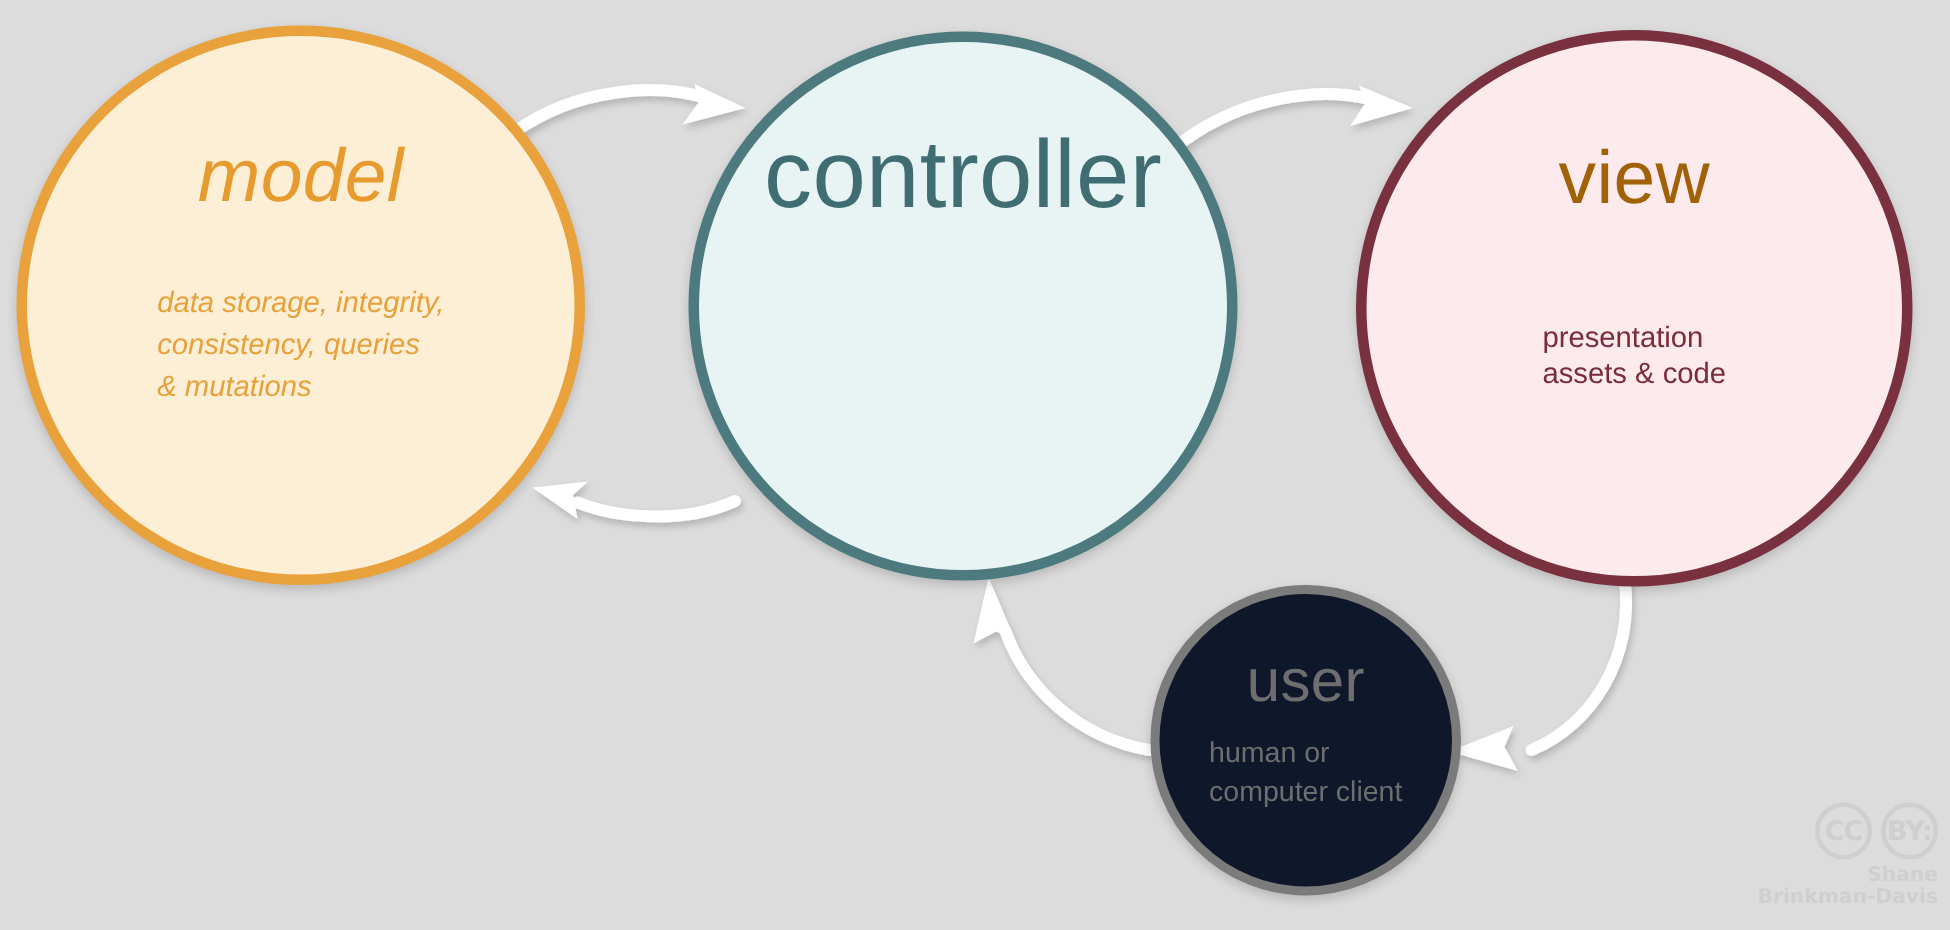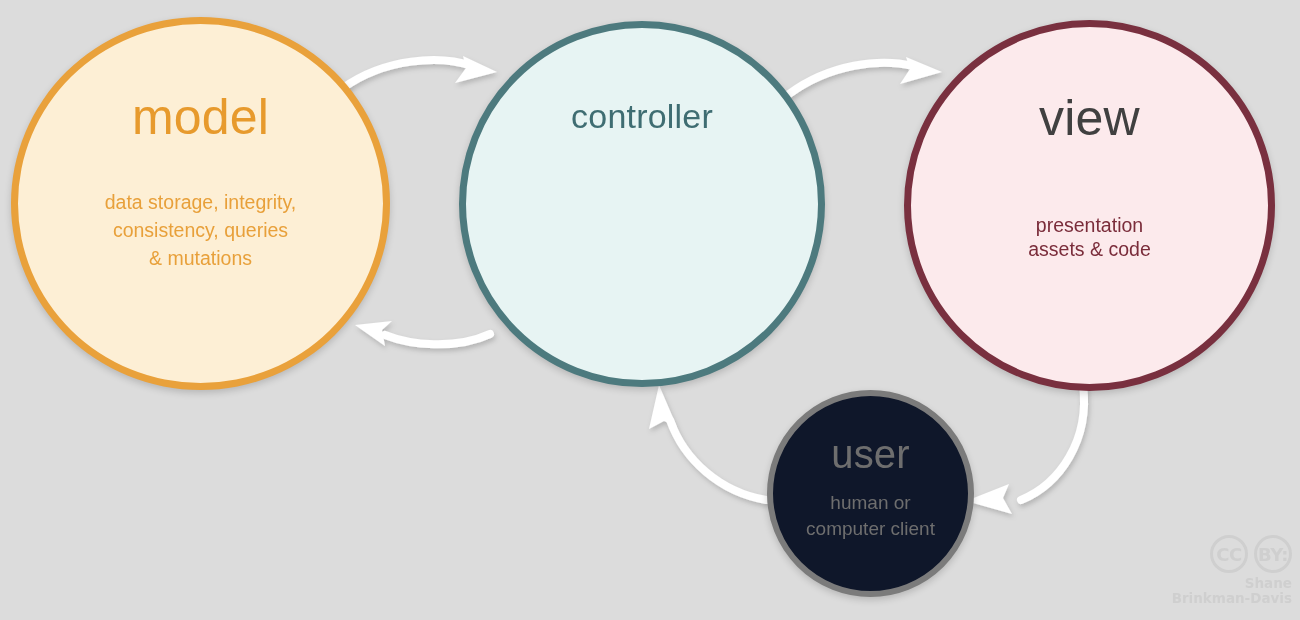--- a/index.html
+++ b/index.html
@@ -37,32 +37,33 @@
     flex-direction: column;
     align-items: center;
     box-shadow: 0 3px 7px rgba(0,0,0,0.17);
   }
   .node-title {
     font-weight: 400;
     letter-spacing: 0.2px;
     white-space: nowrap;
   }
   .node-desc {
-    text-align: center;
+    text-align: left;
     white-space: pre-line;
   }
 
   
   #node-model {
     left: 11px;
     top: 17px;
     width: 379px;
     height: 373px;
     background: #fdefd5;
     border: 7px solid #e9a13b;
+    font-style: italic;
   }
   #node-model .node-title {
     color: #e79a2d;
     font-size: 50px;
     line-height: 50px;
     margin-top: 68px;
   }
   #node-model .node-desc {
     color: #e8a03a;
     font-size: 19.5px;
@@ -74,42 +75,42 @@
   #node-controller {
     left: 459px;
     top: 21px;
     width: 366px;
     height: 366px;
     background: #e7f4f3;
     border: 7px solid #4d7a7e;
   }
   #node-controller .node-title {
     color: #3f6d72;
-    font-size: 34px;
+    font-size: 64px;
     line-height: 50px;
     margin-top: 63px;
   }
   #node-controller .node-desc {
     color: #4a767b;
     font-size: 19.5px;
     line-height: 28px;
     margin-top: 48px;
   }
 
   
   #node-view {
     left: 904px;
     top: 20px;
     width: 371px;
     height: 371px;
     background: #fceaec;
     border: 7px solid #79303f;
   }
   #node-view .node-title {
-    color: #404040;
+    color: #a16207;
     font-size: 50px;
     line-height: 50px;
     margin-top: 66px;
   }
   #node-view .node-desc {
     color: #7a2c3a;
     font-size: 19.5px;
     line-height: 24px;
     margin-top: 70px;
   }

